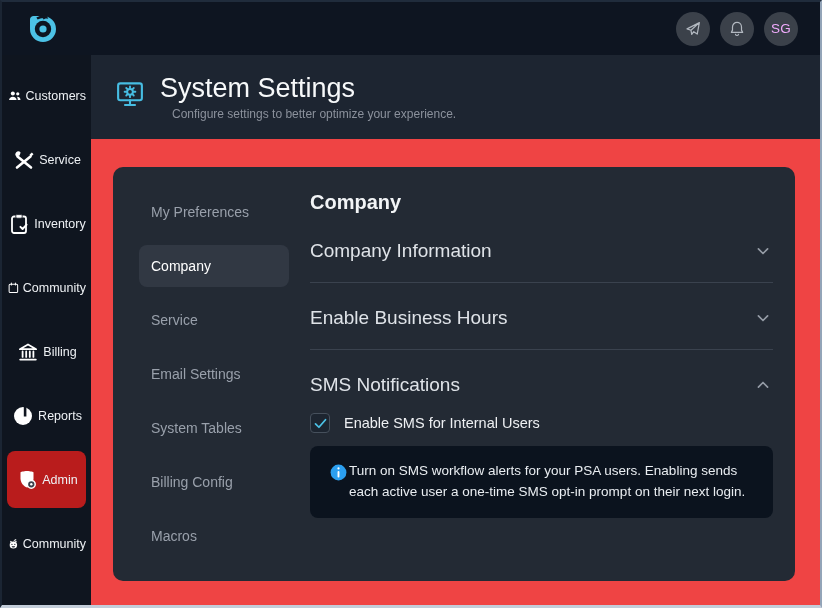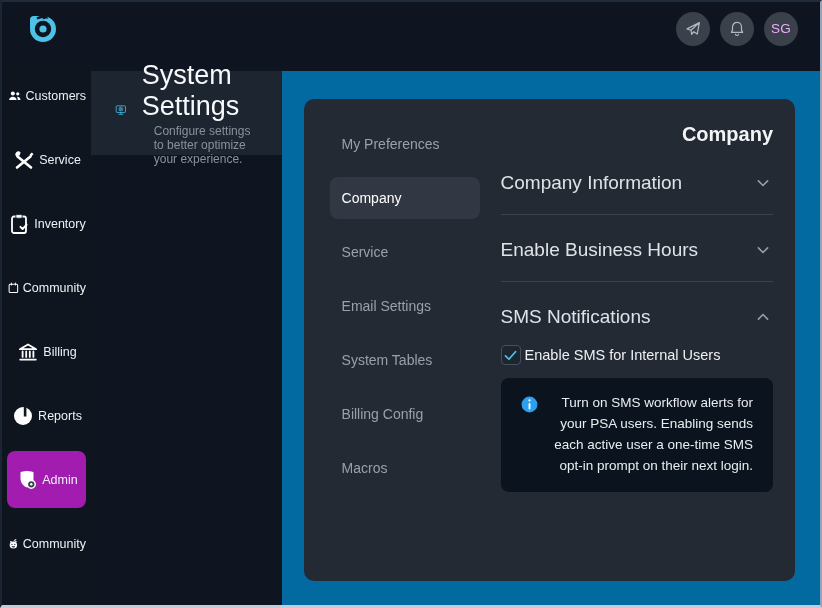--- a/index.html
+++ b/index.html
@@ -44,43 +44,42 @@
     background: #0f151f;
     padding-top: 12px;
     display: flex; flex-direction: column;
   }
   .side-item {
     height: 57px; margin: 0 5px 7px 5px;
     border-radius: 8px;
     display: flex; flex-direction: row; align-items: center; justify-content: center;
     gap: 3px; cursor: pointer;
   }
-  .side-item.active { background: #a21caf; }
+  .side-item.active { background: #b91c1c; }
   .side-item .lbl { color: #eef1f4; font-size: 12.5px; white-space: nowrap; }
   .side-item svg { display:block; }
 
   
-  .main { flex: 1; display: flex; flex-direction: row; min-width: 0; margin-top: 16px; }
+  .main { flex: 1; display: flex; flex-direction: column; min-width: 0; }
 
   .page-header {
     height: 84px; flex: 0 0 84px;
     background: #1d2531;
     display: flex; align-items: center;
     padding: 0 24px;
   }
   .page-header .hdr-icon { margin-right: 15px; margin-top: -6px; }
   .hdr-text { display: flex; flex-direction: column; }
   .hdr-title { color: #f7f9fa; font-size: 27px; font-weight: 500; line-height: 1.15; }
   .hdr-sub { color: #8b919c; font-size: 12px; margin-left: 12px; margin-top: 2px; }
 
   .content-bg {
-    flex: 1; background: #0369a1;
+    flex: 1; background: #ef4444;
     padding: 28px 25px 24px 22px;
     min-height: 0;
-    text-align: right;
   }
   .card {
     width: 100%; height: 100%;
     background: #232a34; border-radius: 10px;
     display: flex;
   }
 
   
   .settings-nav { width: 197px; flex: 0 0 197px; padding-top: 24px; }
   .snav-item {
@@ -97,21 +96,21 @@
 
   .section-row {
     display: flex; align-items: center; justify-content: space-between;
     height: 26px; cursor: pointer;
   }
   .section-label { color: #dfe3e8; font-size: 19px; }
   .section-row svg { display:block; }
   .divider { border: none; border-top: 1px solid #3a424e; margin: 18px 0 22px 0; }
 
   .checkbox-row {
-    display: flex; align-items: center; gap: 4px;
+    display: flex; align-items: center; gap: 14px;
     margin-top: 15px; cursor: pointer;
   }
   .checkbox {
     width: 20px; height: 20px; border-radius: 4px;
     background: #1d2530; border: 1px solid #46505c;
     display: flex; align-items: center; justify-content: center;
   }
   .checkbox-label { color: #eef0f3; font-size: 14.5px; }
 
   .info-box {

